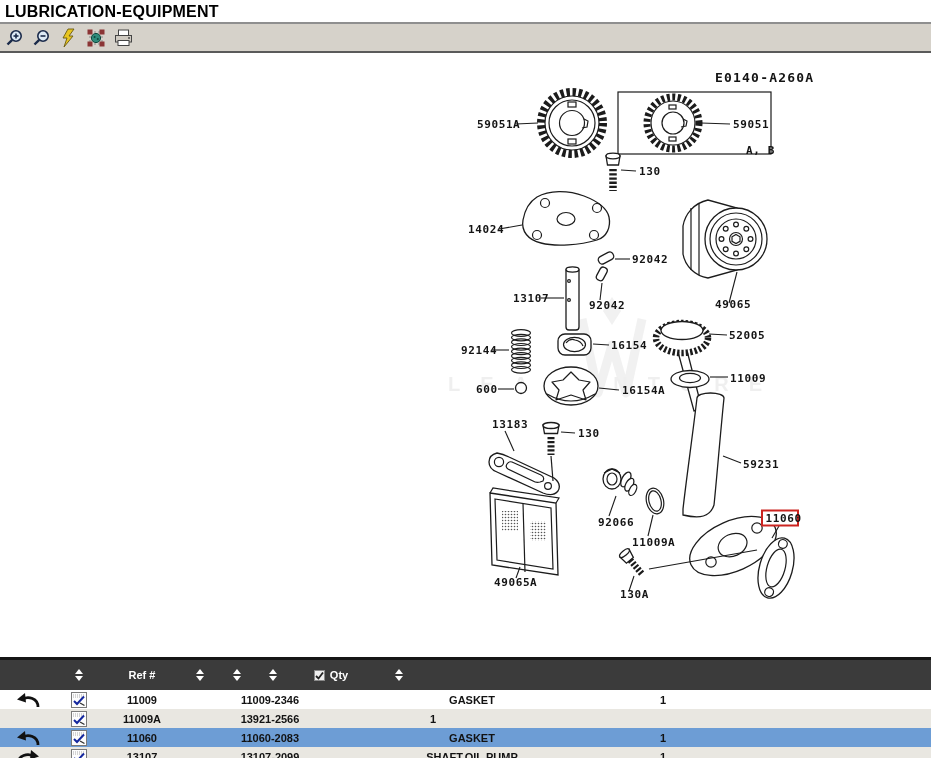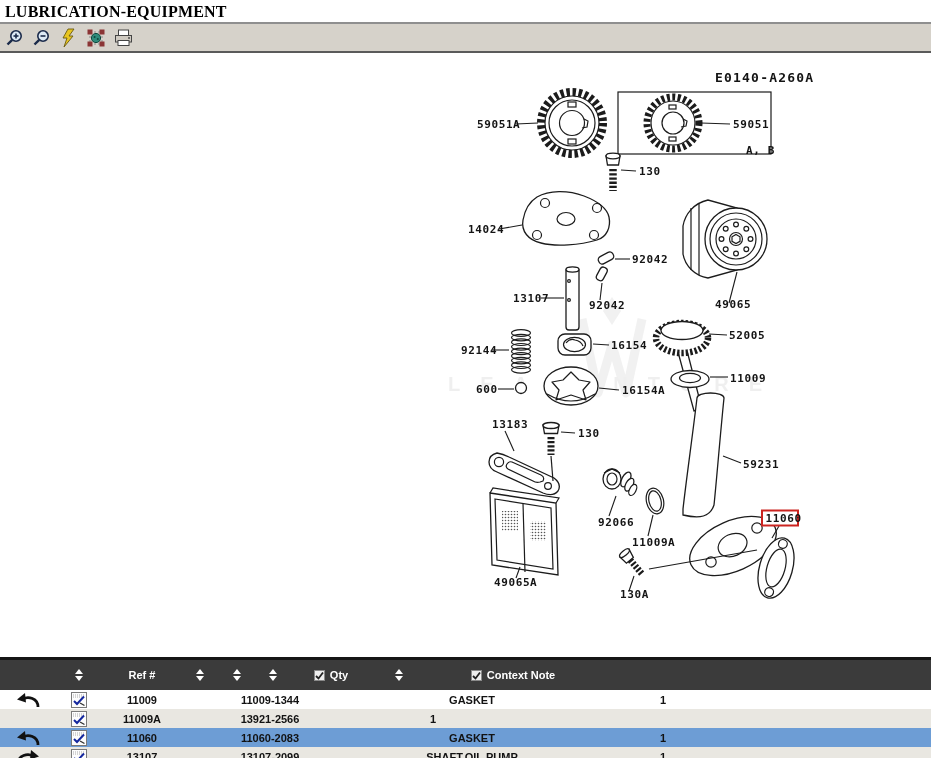--- a/index.html
+++ b/index.html
@@ -6,21 +6,21 @@
   body{
     width:931px;height:758px;overflow:hidden;background:#fff;
     font-family:"Liberation Sans","DejaVu Sans",sans-serif;position:relative;
   }
   
   .titlebar{
     height:24px;background:#fff;border-bottom:2px solid #8f8f8f;
     padding:3px 0 0 5px;box-sizing:border-box;
   }
   .titlebar h1{
-    margin:0;font-size:16px;font-weight:bold;color:#000;letter-spacing:.2px;font-family:Liberation Serif, serif;
+    margin:0;font-size:16px;font-weight:bold;color:#000;letter-spacing:.2px;
   }
   
   .toolbar{
     height:29px;background:#d6d2ca;border-bottom:2px solid #5a5a5a;
     display:flex;align-items:center;padding-left:4px;box-sizing:border-box;gap:5px;
   }
   .tbtn{
     width:22px;height:22px;border:none;background:transparent;padding:1px;
     display:flex;align-items:center;justify-content:center;cursor:pointer;
   }
@@ -395,28 +395,20 @@
           </svg>
         </span>
       <span>Qty</span>
     </div>
     <div class="c c10">
         <span class="sort">
           <b class="up"></b>
           <b class="dn"></b>
         </span>
       </div>
-    <div class="c c11">
-      <span class="chk">
-          <svg width="9" height="9">
-            <polyline points="1,5 3.5,7.5 8,1.5" fill="none" stroke="#222" stroke-width="1.8"></polyline>
-          </svg>
-        </span>
-      <span>Context Note</span>
-    </div>
   </div>
 
   <div class="trow">
     <div class="c c1">
         <button class="rowbtn">
           <svg width="26" height="18">
             <path d="M23,16 C23,7 13,5 8,8" stroke="#111" stroke-width="2.8" fill="none"></path>
             <polygon points="10,2 2,8.5 11,11.5" fill="#111"></polygon>
           </svg>
         </button>
@@ -427,21 +419,21 @@
             <rect x="0.5" y="0.5" width="15" height="15" fill="#fdfdfd" stroke="#7a7a7a"></rect>
             <line x1="2" y1="3" x2="14" y2="3" stroke="#aaa" stroke-dasharray="1,1"></line>
             <line x1="2" y1="5" x2="14" y2="5" stroke="#aaa" stroke-dasharray="1,1"></line>
             <path d="M3,9 L6,12 L13,4.5" fill="none" stroke="#14279e" stroke-width="2"></path>
             <line x1="9" y1="11" x2="13.5" y2="13.5" stroke="#333" stroke-width="1.4"></line>
           </svg>
         </button>
       </div>
     <div class="c c3">11009</div>
     <div class="c c4"></div>
-    <div class="c c5">11009-1344</div>
+    <div class="c c5">11009-2346</div>
     <div class="c c6"></div>
     <div class="c c7">GASKET</div>
     <div class="c c8"></div>
     <div class="c c9">1</div>
     <div class="c c10"></div>
     <div class="c c11"></div>
   </div>
 
   <div class="trow r-alt">
     <div class="c c1"></div>

